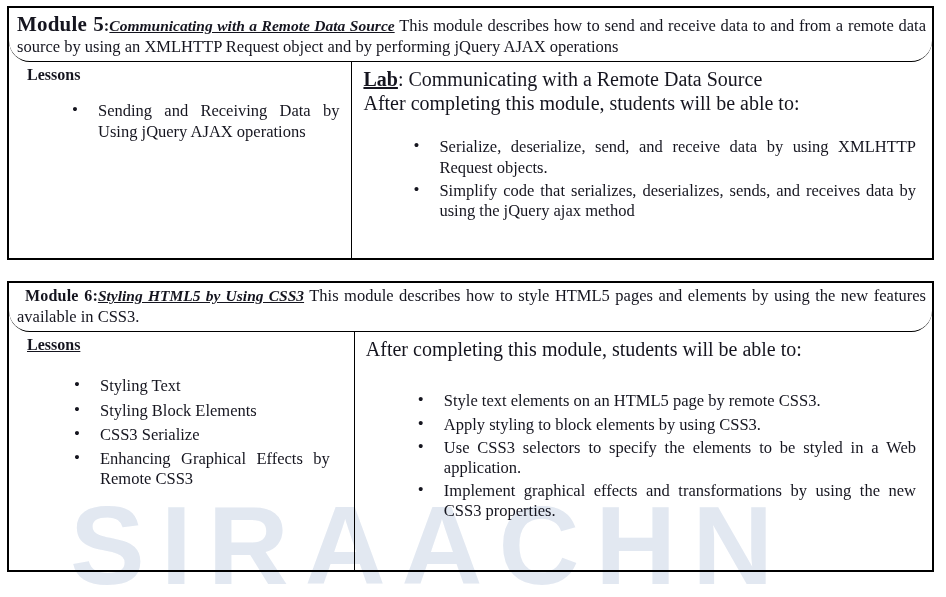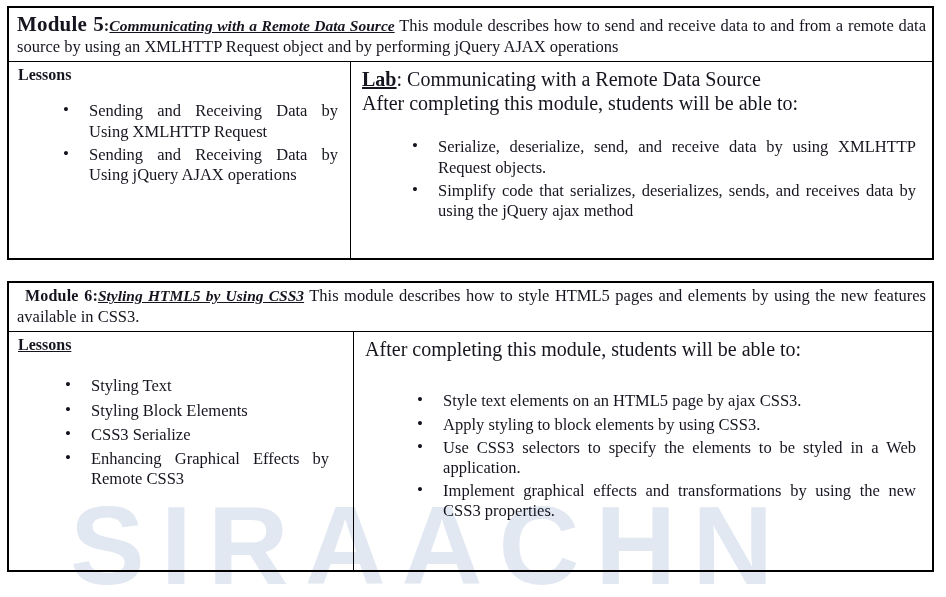--- a/index.html
+++ b/index.html
@@ -48,20 +48,21 @@
     background: transparent;
   }
 
   
   .module-head {
     border-bottom: 1.5px solid #000;
     padding: 3px 6px 4px 8px;
     line-height: 1.24;
     font-size: 16.5px;
     text-align: justify;
+    border-radius: 21px;
   }
   .module-label {
     font-weight: bold;
     font-size: 21px;
     letter-spacing: .2px;
   }
   .module-colon {
     font-weight: bold;
     font-size: 16.5px;
   }
@@ -78,21 +79,21 @@
   .m6 .module-colon { text-decoration: none; }
 
   
   .module-body {
     display: flex;
     align-items: stretch;
   }
   .col-lessons {
     box-sizing: border-box;
     border-right: 1.5px solid #000;
-    padding: 4px 8px 10px 9px;
+    padding: 4px 8px 10px 18px;
   }
   .col-lab {
     box-sizing: border-box;
     padding: 5px 10px 10px 11px;
     flex: 1 1 auto;
   }
   .m5 .col-lessons { width: 447px; min-height: 196px; }
   .m6 .col-lessons { width: 392px; min-height: 238px; }
 
   .col-heading {
@@ -154,21 +155,20 @@
 
     <div class="module-head">
       <span class="module-label">Module 5</span><span class="module-colon">:</span><span class="module-title">Communicating with a Remote Data Source</span><span class="module-desc"> This module describes how to send and receive data to and from a remote data source by using an XMLHTTP Request object and by performing jQuery AJAX operations</span>
     </div>
 
     <div class="module-body">
 
       <div class="col-lessons">
         <div class="col-heading">Lessons</div>
         <ul class="bullets">
-          <li>Sending and Receiving Data by Using XMLHTTP Request</li>
           <li>Sending and Receiving Data by Using jQuery AJAX operations</li>
         </ul>
       </div>
 
       <div class="col-lab">
         <p class="lab-line"><span class="lab-tag">Lab</span><span>: </span><span>Communicating with a Remote Data Source</span></p>
         <p class="lab-line">After completing this module, students will be able to:</p>
         <ul class="bullets">
           <li>Serialize, deserialize, send, and receive data by using XMLHTTP Request objects.</li>
           <li>Simplify code that serializes, deserializes, sends, and receives data by using the jQuery ajax method</li>
@@ -192,21 +192,21 @@
           <li>Styling Text</li>
           <li>Styling Block Elements</li>
           <li>CSS3 Serialize</li>
           <li>Enhancing Graphical Effects by Remote CSS3</li>
         </ul>
       </div>
 
       <div class="col-lab">
         <p class="lab-line">After completing this module, students will be able to:</p>
         <ul class="bullets">
-          <li>Style text elements on an HTML5 page by ajax CSS3.</li>
+          <li>Style text elements on an HTML5 page by remote CSS3.</li>
           <li>Apply styling to block elements by using CSS3.</li>
           <li>Use CSS3 selectors to specify the elements to be styled in a Web application.</li>
           <li>Implement graphical effects and transformations by using the new CSS3 properties.</li>
         </ul>
       </div>
 
     </div>
   </section>
 
 </div>

